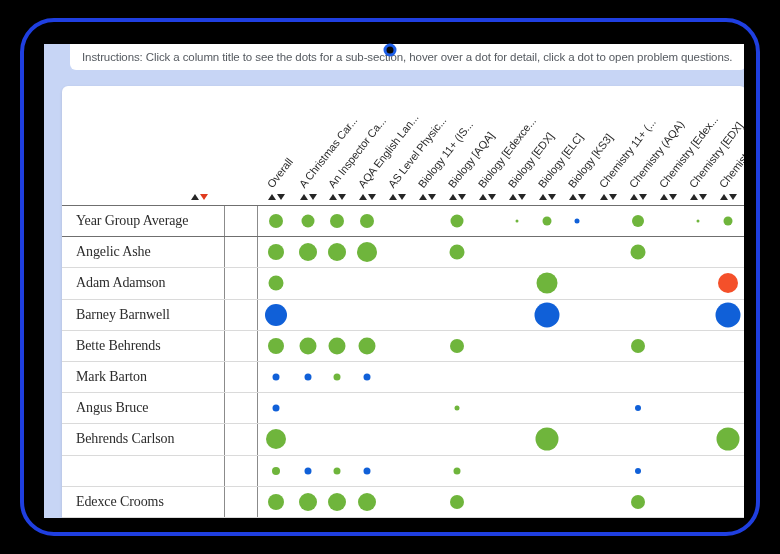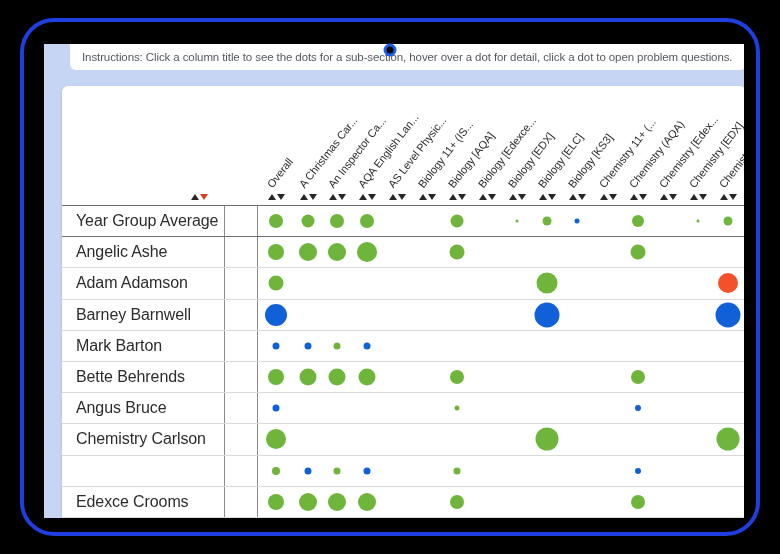--- a/index.html
+++ b/index.html
@@ -127,23 +127,24 @@
     height:31.2px;
     border-bottom:1px solid #dadada;
     box-sizing:border-box;
   }
   .row.avg{ border-bottom:1.5px solid #6f6f6f; }
   .row-name{
     position:absolute;
     left:14px;top:0;
     height:100%;
     display:flex;align-items:center;
-    font-size:16px;
+    font-size:14px;
     color:#2c2c2c;
     letter-spacing:-0.1px;
+    font-family:Liberation Serif, serif;
   }
   .vdiv{
     position:absolute;top:0;bottom:0;width:1px;background:#8b8b8b;
   }
   #div-name{left:162px;}
   #div-overall{left:195px;}
 
   .dot{
     position:absolute;
     top:50%;
@@ -294,43 +295,43 @@
             <span class="dot" style="left: 485px; width: 21px; height: 21px; background: rgb(111, 181, 60);"></span>
             <span class="dot" style="left: 666px; width: 20px; height: 20px; background: rgb(244, 80, 42);"></span>
           </div>
           <div class="row">
             <span class="row-name">Barney Barnwell</span>
             <span class="dot" style="left: 214px; width: 22px; height: 22px; background: rgb(16, 96, 216);"></span>
             <span class="dot" style="left: 485px; width: 25px; height: 25px; background: rgb(16, 96, 216);"></span>
             <span class="dot" style="left: 666px; width: 25px; height: 25px; background: rgb(16, 96, 216);"></span>
           </div>
           <div class="row">
-            <span class="row-name">Mark Barton</span>
-            <span class="dot" style="left: 214px; width: 7px; height: 7px; background: rgb(16, 96, 216);"></span>
-            <span class="dot" style="left: 246px; width: 7px; height: 7px; background: rgb(16, 96, 216);"></span>
-            <span class="dot" style="left: 275px; width: 7px; height: 7px; background: rgb(111, 181, 60);"></span>
-            <span class="dot" style="left: 305px; width: 7px; height: 7px; background: rgb(16, 96, 216);"></span>
-          </div>
-          <div class="row">
             <span class="row-name">Bette Behrends</span>
             <span class="dot" style="left: 214px; width: 16px; height: 16px; background: rgb(111, 181, 60);"></span>
             <span class="dot" style="left: 246px; width: 17px; height: 17px; background: rgb(111, 181, 60);"></span>
             <span class="dot" style="left: 275px; width: 17px; height: 17px; background: rgb(111, 181, 60);"></span>
             <span class="dot" style="left: 305px; width: 17px; height: 17px; background: rgb(111, 181, 60);"></span>
             <span class="dot" style="left: 395px; width: 14px; height: 14px; background: rgb(111, 181, 60);"></span>
             <span class="dot" style="left: 576px; width: 14px; height: 14px; background: rgb(111, 181, 60);"></span>
           </div>
           <div class="row">
+            <span class="row-name">Mark Barton</span>
+            <span class="dot" style="left: 214px; width: 7px; height: 7px; background: rgb(16, 96, 216);"></span>
+            <span class="dot" style="left: 246px; width: 7px; height: 7px; background: rgb(16, 96, 216);"></span>
+            <span class="dot" style="left: 275px; width: 7px; height: 7px; background: rgb(111, 181, 60);"></span>
+            <span class="dot" style="left: 305px; width: 7px; height: 7px; background: rgb(16, 96, 216);"></span>
+          </div>
+          <div class="row">
             <span class="row-name">Angus Bruce</span>
             <span class="dot" style="left: 214px; width: 7px; height: 7px; background: rgb(16, 96, 216);"></span>
             <span class="dot" style="left: 395px; width: 5px; height: 5px; background: rgb(111, 181, 60);"></span>
             <span class="dot" style="left: 576px; width: 6px; height: 6px; background: rgb(16, 96, 216);"></span>
           </div>
           <div class="row">
-            <span class="row-name">Chemistry Carlson</span>
+            <span class="row-name">Behrends Carlson</span>
             <span class="dot" style="left: 214px; width: 20px; height: 20px; background: rgb(111, 181, 60);"></span>
             <span class="dot" style="left: 485px; width: 23px; height: 23px; background: rgb(111, 181, 60);"></span>
             <span class="dot" style="left: 666px; width: 23px; height: 23px; background: rgb(111, 181, 60);"></span>
           </div>
           <div class="row">
             <span class="dot" style="left: 214px; width: 8px; height: 8px; background: rgb(111, 181, 60);"></span>
             <span class="dot" style="left: 246px; width: 7px; height: 7px; background: rgb(16, 96, 216);"></span>
             <span class="dot" style="left: 275px; width: 7px; height: 7px; background: rgb(111, 181, 60);"></span>
             <span class="dot" style="left: 305px; width: 7px; height: 7px; background: rgb(16, 96, 216);"></span>
             <span class="dot" style="left: 395px; width: 7px; height: 7px; background: rgb(111, 181, 60);"></span>

